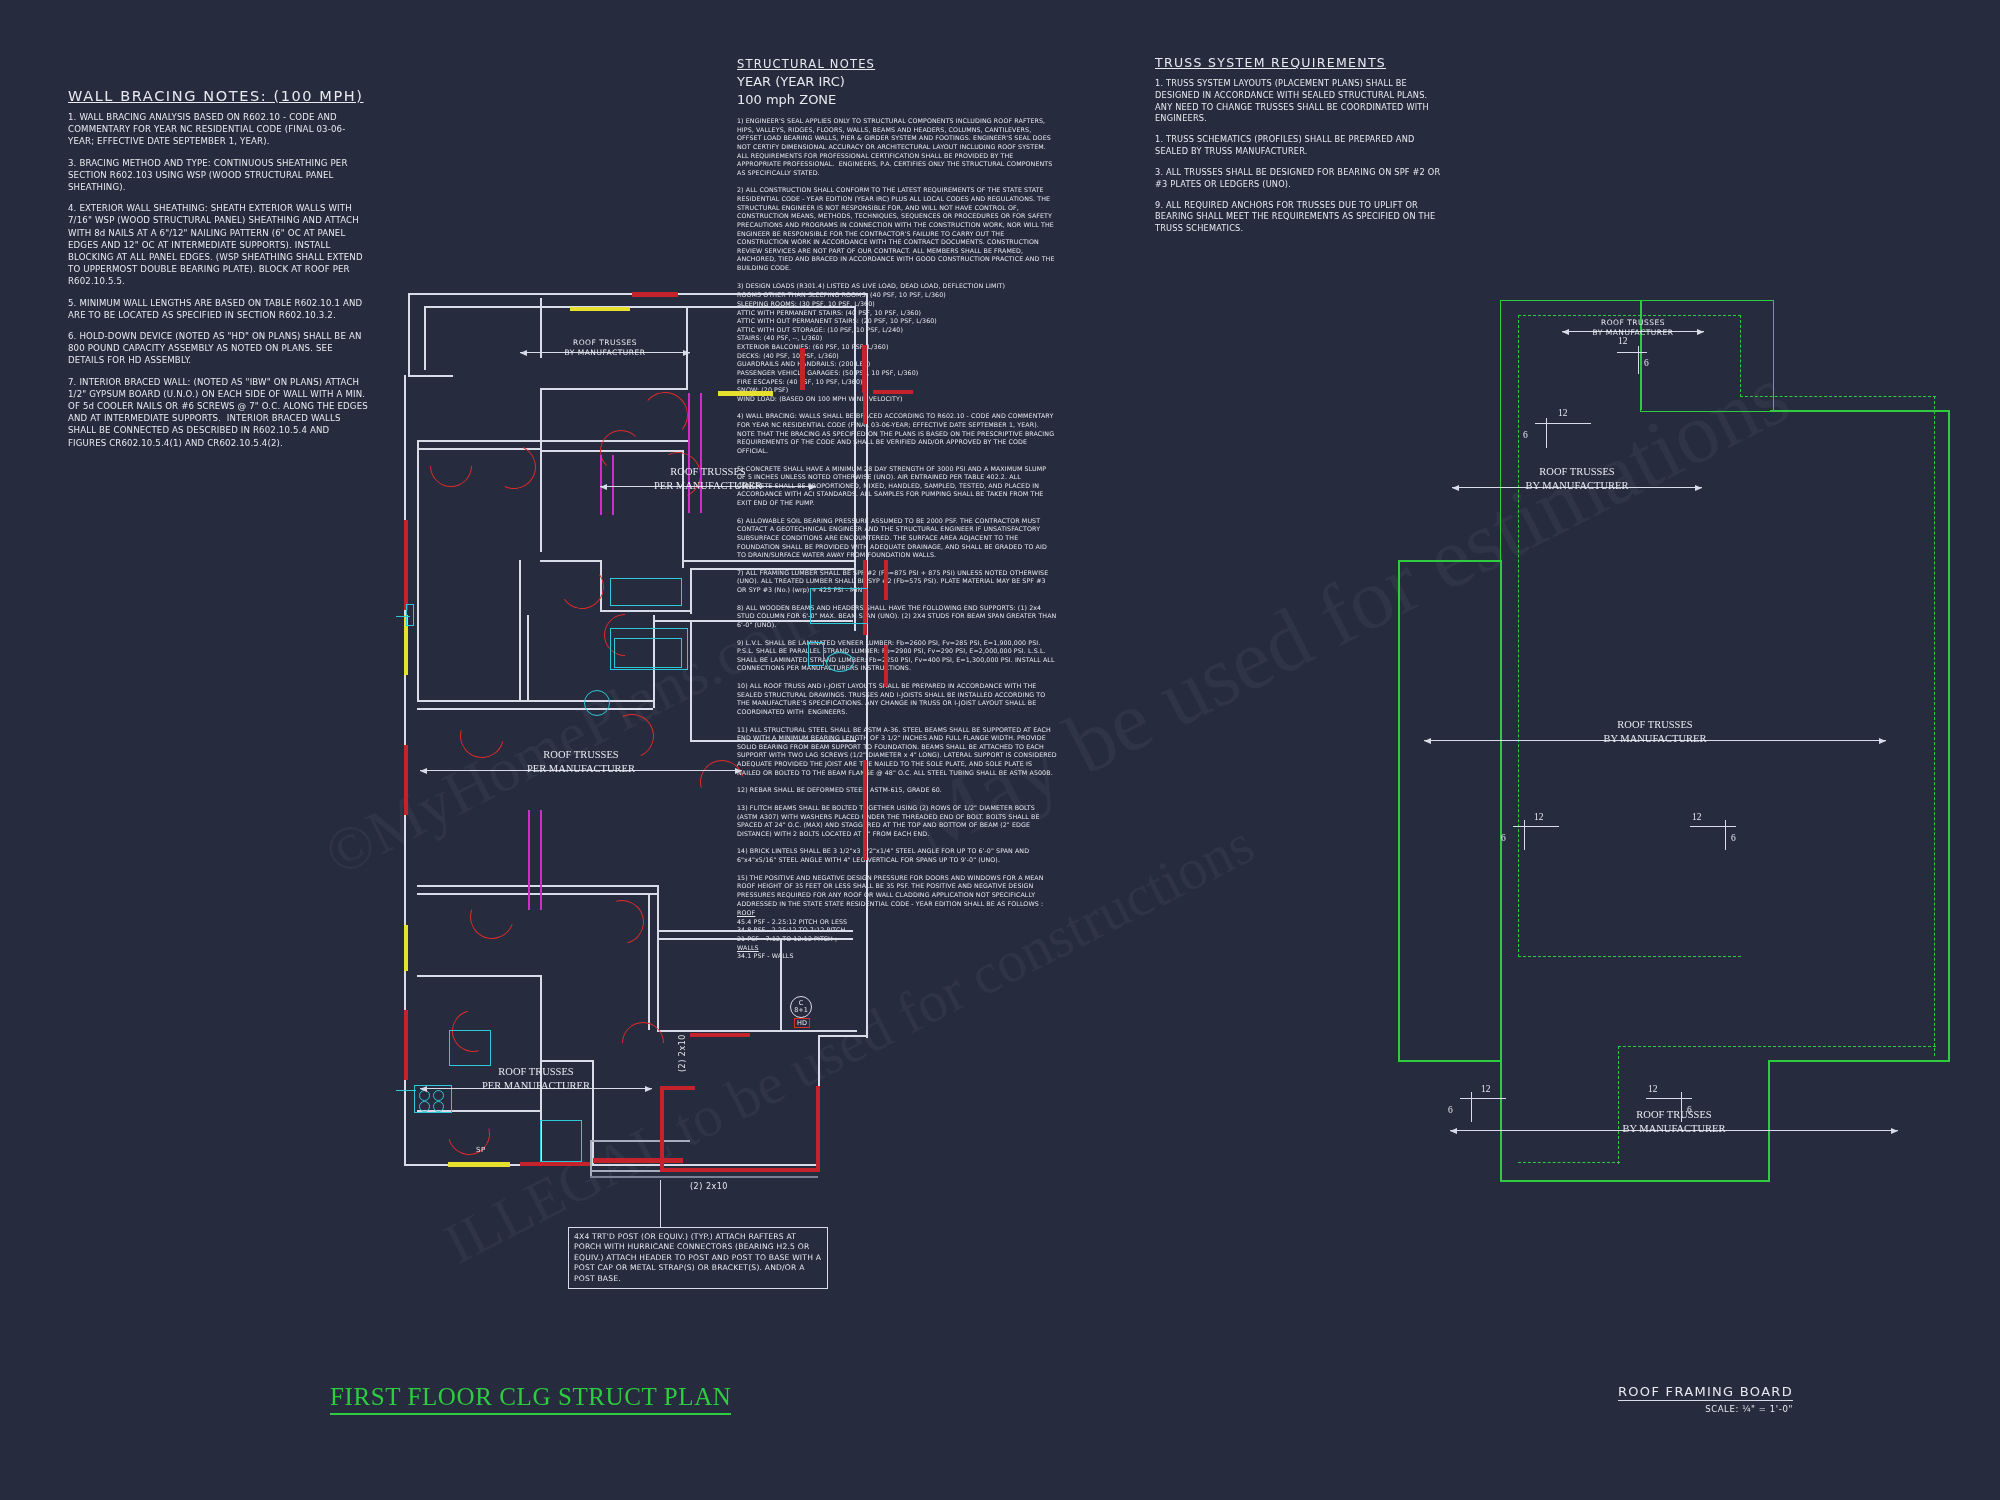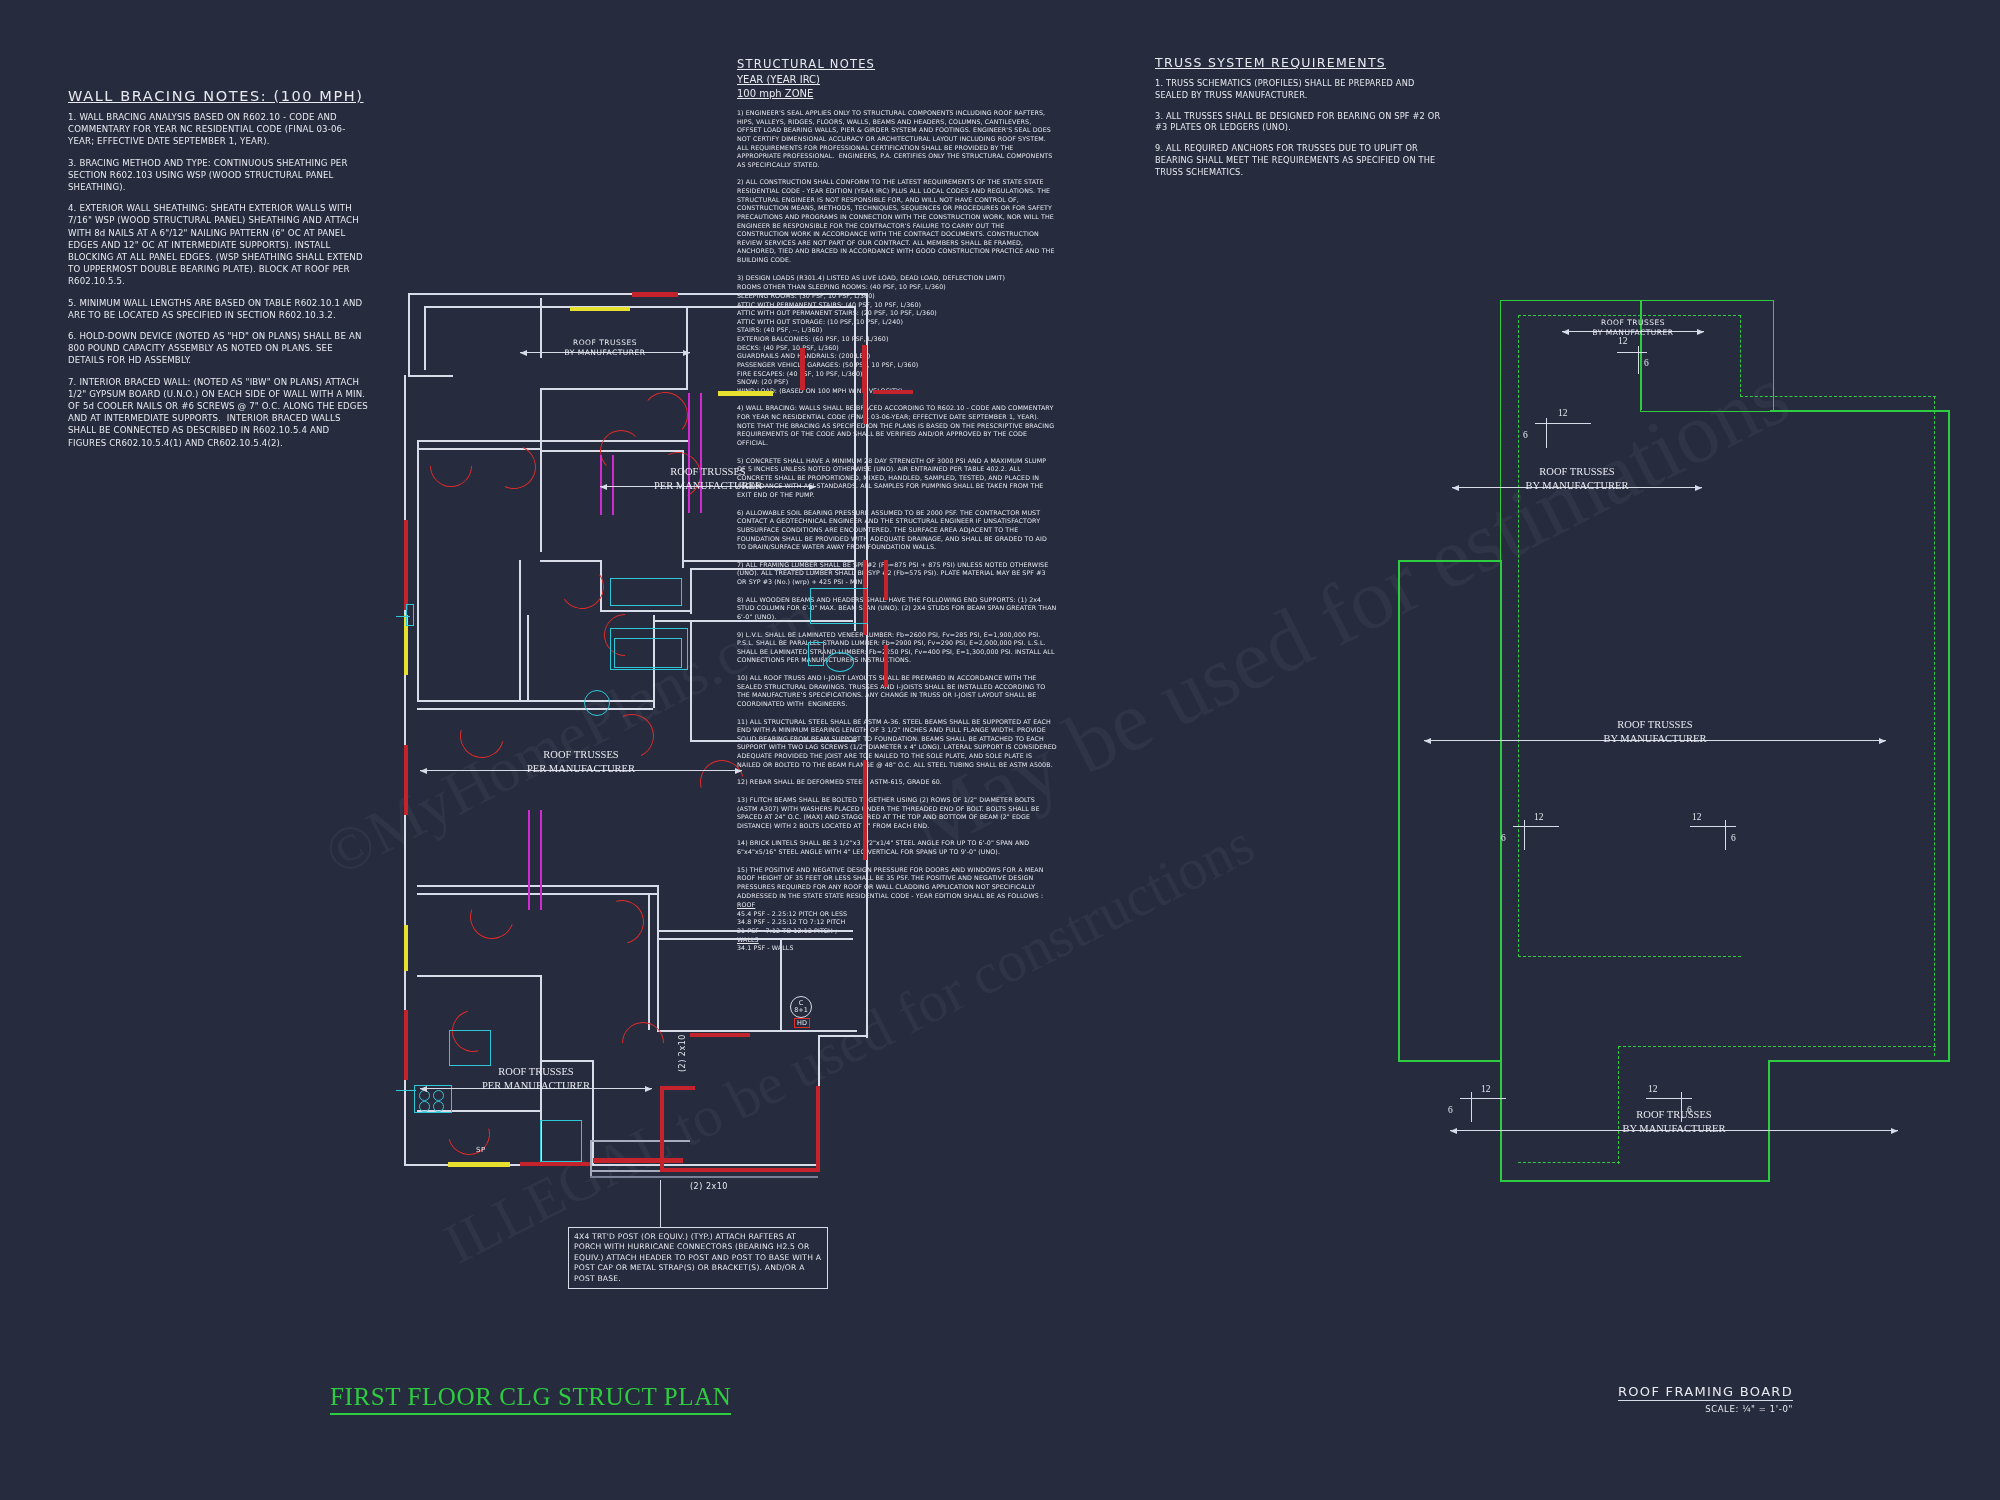--- a/index.html
+++ b/index.html
@@ -39,21 +39,21 @@
   }
   .note-p { margin: 0 0 9px 0; white-space: pre-wrap; }
   .u { text-decoration: underline; }
 
   #wall-notes { left: 68px; top: 88px; width: 300px; }
   #wall-notes .note-title { font-size: 14.5px; margin-bottom: 7px; }
   #wall-notes .note-p { font-size: 8.6px; line-height: 1.42; letter-spacing: .15px; }
 
   #struct-notes { left: 737px; top: 57px; width: 320px; }
   #struct-notes .note-title { font-size: 11.5px; margin-bottom: 2px; letter-spacing: 1.2px;}
-  #struct-notes .sub { font-size: 10px; text-decoration: underline; line-height:1.35; }
+  #struct-notes .sub { font-size: 13px; line-height:1.35; }
   #struct-notes .note-p { font-size: 6.3px; line-height: 1.37; letter-spacing: .1px; }
 
   #truss-notes { left: 1155px; top: 55px; width: 290px; }
   #truss-notes .note-title { font-size: 12.5px; margin-bottom: 8px; letter-spacing: 1.3px; }
   #truss-notes .note-p { font-size: 8.2px; line-height: 1.44; letter-spacing: .2px; }
 
   
   #plan-title-left {
     position: absolute; left: 330px; top: 1383px;
     font-family: "Liberation Serif", serif;
@@ -174,20 +174,21 @@
     <div class="note-p u" style="margin-bottom:0;font-size:6.3px;">ROOF</div>
     <div class="note-p" style="margin-bottom:0;font-size:6.3px;">45.4 PSF - 2.25:12 PITCH OR LESS</div>
     <div class="note-p" style="margin-bottom:0;font-size:6.3px;">34.8 PSF - 2.25:12 TO 7:12 PITCH</div>
     <div class="note-p" style="margin-bottom:0;font-size:6.3px;">21 PSF - 7:12 TO 12:12 PITCH ;</div>
     <div class="note-p u" style="margin-bottom:0;font-size:6.3px;">WALLS</div>
     <div class="note-p" style="font-size:6.3px;">34.1 PSF - WALLS</div>
   </div>
 
   <div class="note-col" id="truss-notes">
     <div class="note-title">TRUSS SYSTEM REQUIREMENTS</div>
+    <p class="note-p">1. TRUSS SYSTEM LAYOUTS (PLACEMENT PLANS) SHALL BE DESIGNED IN ACCORDANCE WITH SEALED STRUCTURAL PLANS. ANY NEED TO CHANGE TRUSSES SHALL BE COORDINATED WITH  ENGINEERS.</p>
     <p class="note-p">1. TRUSS SCHEMATICS (PROFILES) SHALL BE PREPARED AND SEALED BY TRUSS MANUFACTURER.</p>
     <p class="note-p">3. ALL TRUSSES SHALL BE DESIGNED FOR BEARING ON SPF #2 OR #3 PLATES OR LEDGERS (UNO).</p>
     <p class="note-p">9. ALL REQUIRED ANCHORS FOR TRUSSES DUE TO UPLIFT OR BEARING SHALL MEET THE REQUIREMENTS AS SPECIFIED ON THE TRUSS SCHEMATICS.</p>
   </div>
 
   <div>
 
     <div class="ln wall-h" style="left:408px; top:293px; width:460px;"></div>
     <div class="ln wall-v" style="left:408px; top:293px; height:82px;"></div>
     <div class="ln wall-v" style="left:866px; top:293px; height:345px;"></div>

